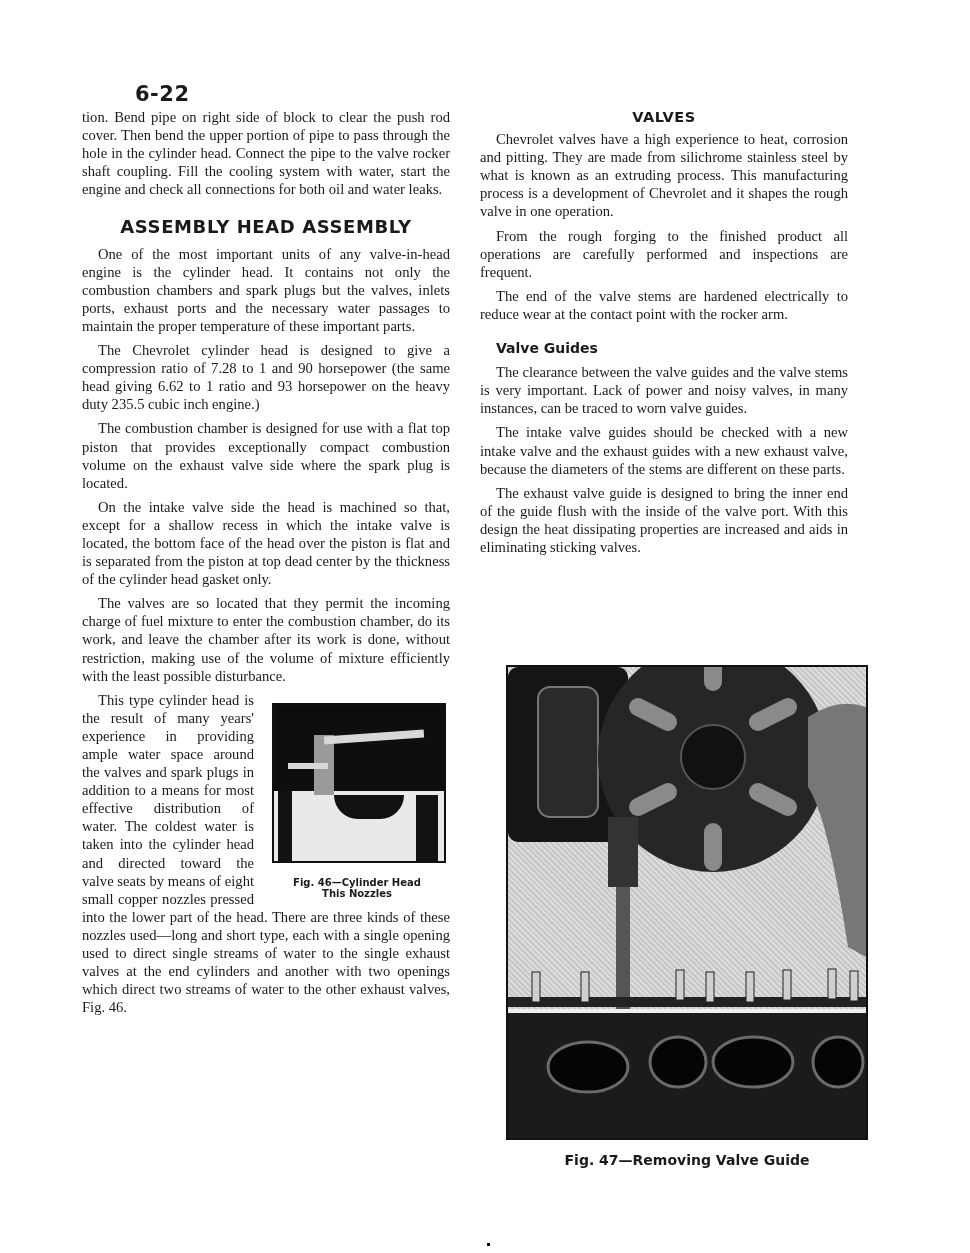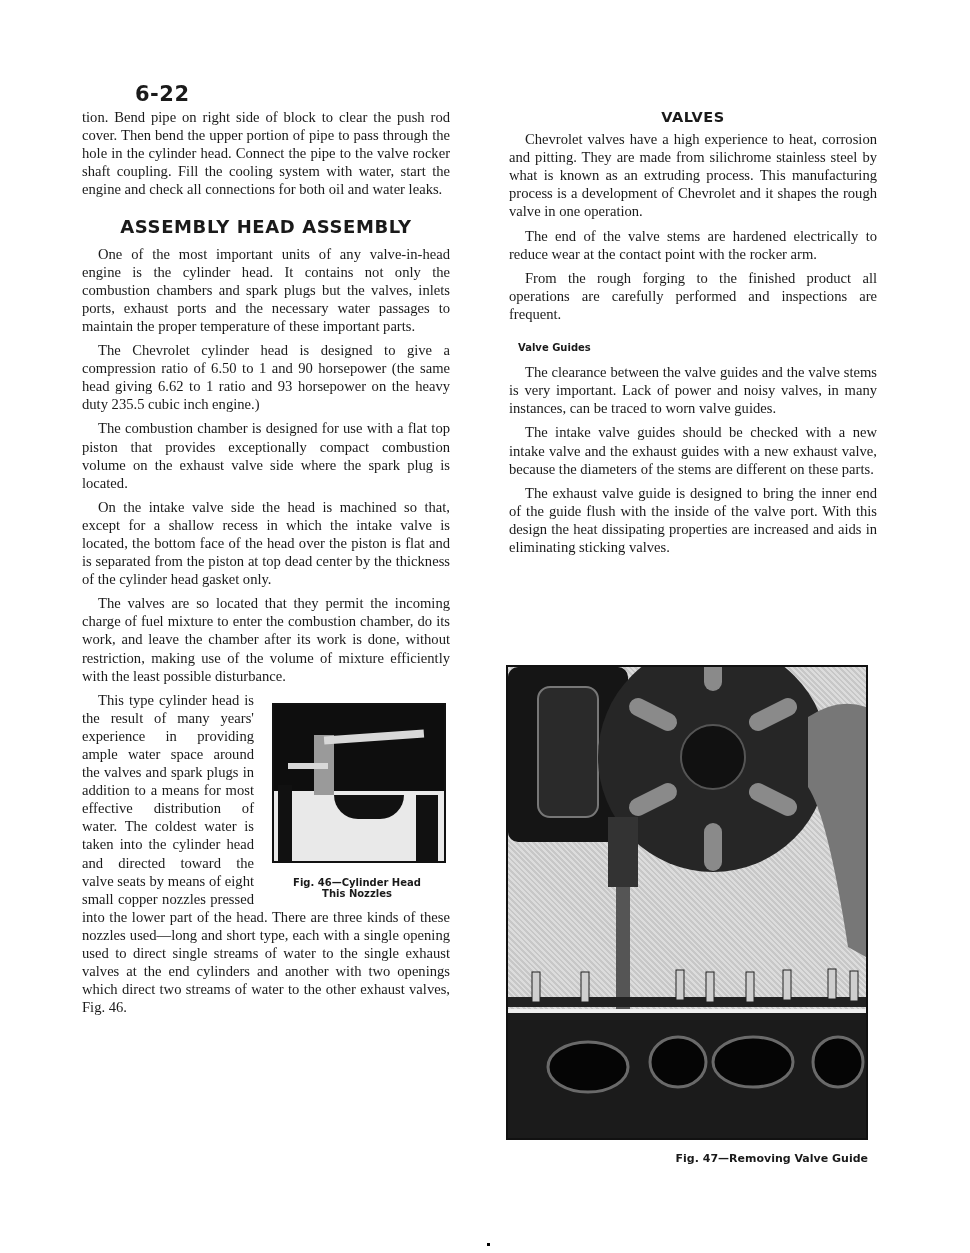--- a/index.html
+++ b/index.html
@@ -6,34 +6,34 @@
   body { width: 970px; height: 1253px; position: relative; overflow: hidden; color: #1a1a1a; }
   .page-number {
     position: absolute; left: 100px; top: 82px;
     font-family: "DejaVu Sans", sans-serif; font-weight: bold; font-size: 21px; letter-spacing: 0.5px; margin-left: 35px;
   }
   .col {
     position: absolute; top: 108px; width: 368px;
     font-family: "Liberation Serif", serif; font-size: 14.6px; line-height: 18.1px; text-align: justify;
   }
   .col-left { left: 82px; }
-  .col-right { left: 509px; }
+  .col-right { left: 480px; }
   .col p { margin: 0 0 6px 0; text-indent: 16px; }
   .col p.noindent { text-indent: 0; }
   .h-main {
     font-family: "DejaVu Sans", sans-serif; font-weight: bold; font-size: 18px; text-align: center;
     margin: 20px 0 8px 0; letter-spacing: 0.6px;
   }
   .h-valves {
     font-family: "DejaVu Sans", sans-serif; font-weight: bold; font-size: 14.5px; text-align: center;
     margin: 0 0 4px 0; letter-spacing: 0.5px;
   }
   .h-sub {
-    font-family: "DejaVu Sans", sans-serif; font-weight: bold; font-size: 10px;
-    margin: 16px 0 6px 9px;
+    font-family: "DejaVu Sans", sans-serif; font-weight: bold; font-size: 14px;
+    margin: 16px 0 6px 16px;
   }
   .wrap-float {
     float: right; width: 186px; margin: 12px 0 4px 10px;
   }
   .fig46-img {
     width: 174px; height: 160px; margin-left: 8px; border: 2px solid #111; box-sizing: border-box;
     background:
       linear-gradient(180deg, transparent 0 55%, #e9e9e9 55% 100%),
       #0e0e0e;
     position: relative; overflow: hidden;
@@ -43,35 +43,35 @@
   .fig-caption {
     font-family: "DejaVu Sans", sans-serif; font-weight: bold; font-size: 10px; text-align: center;
     line-height: 11px; margin-top: 14px;
   }
   .fig47 {
     position: absolute; left: 506px; top: 665px; width: 362px; height: 475px;
     border: 2px solid #111; box-sizing: border-box; overflow: hidden;
     background: repeating-linear-gradient(45deg, #dcdcdc 0 2px, #c7c7c7 2px 4px);
   }
   .fig47-caption {
-    position: absolute; left: 506px; top: 1152px; width: 362px; text-align: right;
-    font-family: "DejaVu Sans", sans-serif; font-weight: bold; font-size: 11px;
+    position: absolute; left: 506px; top: 1152px; width: 362px; text-align: center;
+    font-family: "DejaVu Sans", sans-serif; font-weight: bold; font-size: 14px;
   }
   .dot { position: absolute; left: 487px; top: 1243px; width: 3px; height: 3px; background: #000; }
 </style>
 </head>
 <body>
 
 <div class="page-number">6-22</div>
 
 <div class="col col-left">
   <p class="noindent">tion. Bend pipe on right side of block to clear the push rod cover. Then bend the upper portion of pipe to pass through the hole in the cylinder head. Connect the pipe to the valve rocker shaft coupling. Fill the cooling system with water, start the engine and check all connections for both oil and water leaks.</p>
   <div class="h-main">ASSEMBLY HEAD ASSEMBLY</div>
   <p>One of the most important units of any valve-in-head engine is the cylinder head. It contains not only the combustion chambers and spark plugs but the valves, inlets ports, exhaust ports and the necessary water passages to maintain the proper temperature of these important parts.</p>
-  <p>The Chevrolet cylinder head is designed to give a compression ratio of 6.50 to 1 and 90 horsepower (the same head giving 6.62 to 1 ratio and 93 horsepower on the heavy duty 235.5 cubic inch engine.)</p>
+  <p>The Chevrolet cylinder head is designed to give a compression ratio of 7.28 to 1 and 90 horsepower (the same head giving 6.62 to 1 ratio and 93 horsepower on the heavy duty 235.5 cubic inch engine.)</p>
   <p>The combustion chamber is designed for use with a flat top piston that provides exceptionally compact combustion volume on the exhaust valve side where the spark plug is located.</p>
   <p>On the intake valve side the head is machined so that, except for a shallow recess in which the intake valve is located, the bottom face of the head over the piston is flat and is separated from the piston at top dead center by the thickness of the cylinder head gasket only.</p>
   <p>The valves are so located that they permit the incoming charge of fuel mixture to enter the combustion chamber, do its work, and leave the chamber after its work is done, without restriction, making use of the volume of mixture efficiently with the least possible disturbance.</p>
   <div class="wrap-float">
     <div class="fig46-img">
       <div class="bar" style="left:40px;top:30px;width:20px;height:60px;background:#9a9a9a;"></div>
       <div class="bar" style="left:50px;top:28px;width:100px;height:8px;transform:rotate(-4deg);"></div>
       <div class="bar" style="left:14px;top:58px;width:40px;height:6px;"></div>
       <div class="dark" style="left:4px;top:80px;width:14px;height:76px;"></div>
       <div class="dark" style="left:142px;top:90px;width:22px;height:66px;"></div>
@@ -81,22 +81,22 @@
       <div>Fig. 46—Cylinder Head</div>
       <div>This Nozzles</div>
     </div>
   </div>
   <p>This type cylinder head is the result of many years' experience in providing ample water space around the valves and spark plugs in addition to a means for most effective distribution of water. The coldest water is taken into the cylinder head and directed toward the valve seats by means of eight small copper nozzles pressed into the lower part of the head. There are three kinds of these nozzles used—long and short type, each with a single opening used to direct single streams of water to the single exhaust valves at the end cylinders and another with two openings which direct two streams of water to the other exhaust valves, Fig. 46.</p>
 </div>
 
 <div class="col col-right">
   <div class="h-valves">VALVES</div>
   <p>Chevrolet valves have a high experience to heat, corrosion and pitting. They are made from silichrome stainless steel by what is known as an extruding process. This manufacturing process is a development of Chevrolet and it shapes the rough valve in one operation.</p>
+  <p>From the rough forging to the finished product all operations are carefully performed and inspections are frequent.</p>
   <p>The end of the valve stems are hardened electrically to reduce wear at the contact point with the rocker arm.</p>
-  <p>From the rough forging to the finished product all operations are carefully performed and inspections are frequent.</p>
   <div class="h-sub">Valve Guides</div>
   <p>The clearance between the valve guides and the valve stems is very important. Lack of power and noisy valves, in many instances, can be traced to worn valve guides.</p>
   <p>The intake valve guides should be checked with a new intake valve and the exhaust guides with a new exhaust valve, because the diameters of the stems are different on these parts.</p>
   <p>The exhaust valve guide is designed to bring the inner end of the guide flush with the inside of the valve port. With this design the heat dissipating properties are increased and aids in eliminating sticking valves.</p>
 </div>
 
 <div class="fig47">
   <svg width="358" height="471" viewBox="0 0 358 471">
     <rect x="0" y="0" width="120" height="175" rx="10" fill="#151515"></rect>
     <rect x="30" y="20" width="60" height="130" rx="12" fill="#2a2a2a" stroke="#777" stroke-width="2"></rect>

